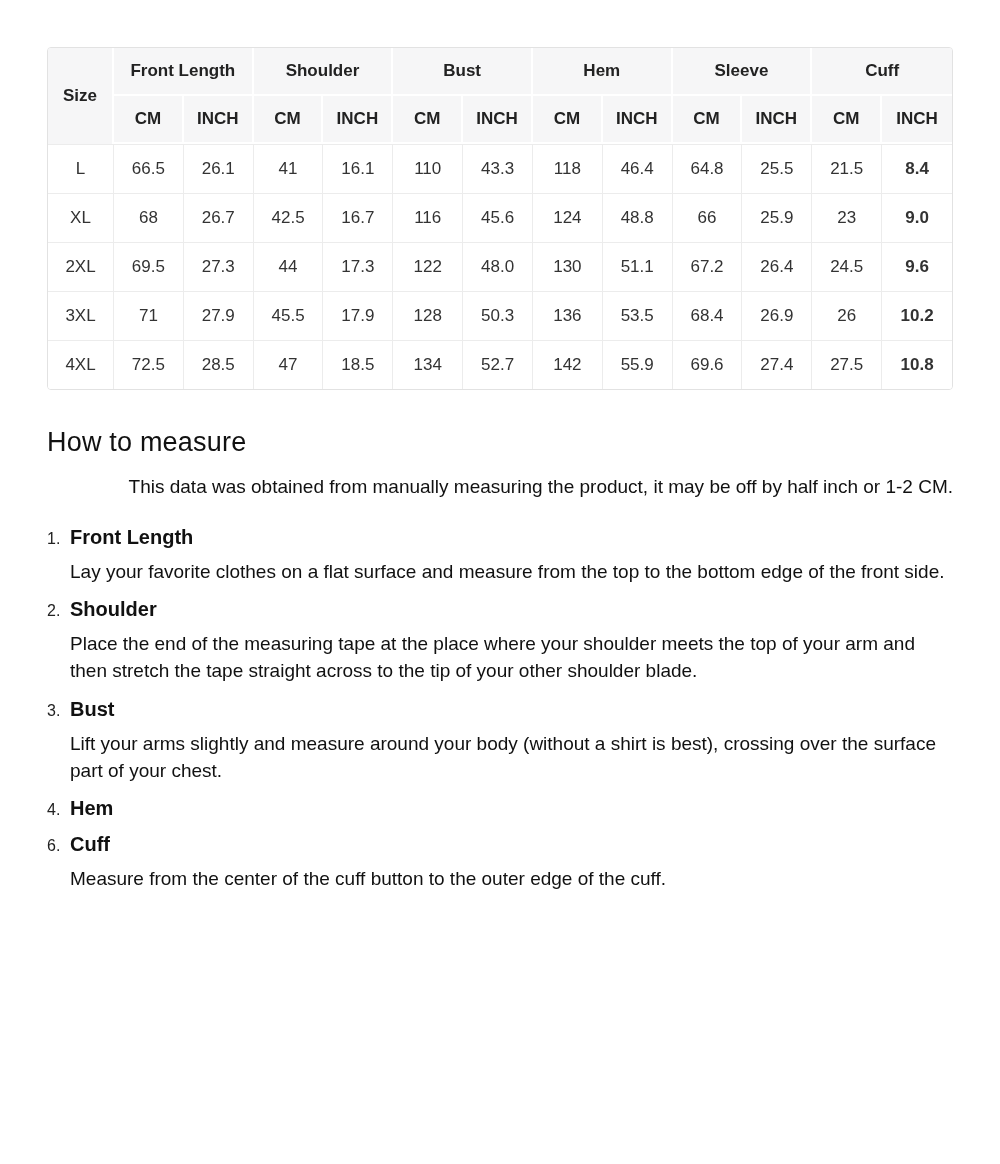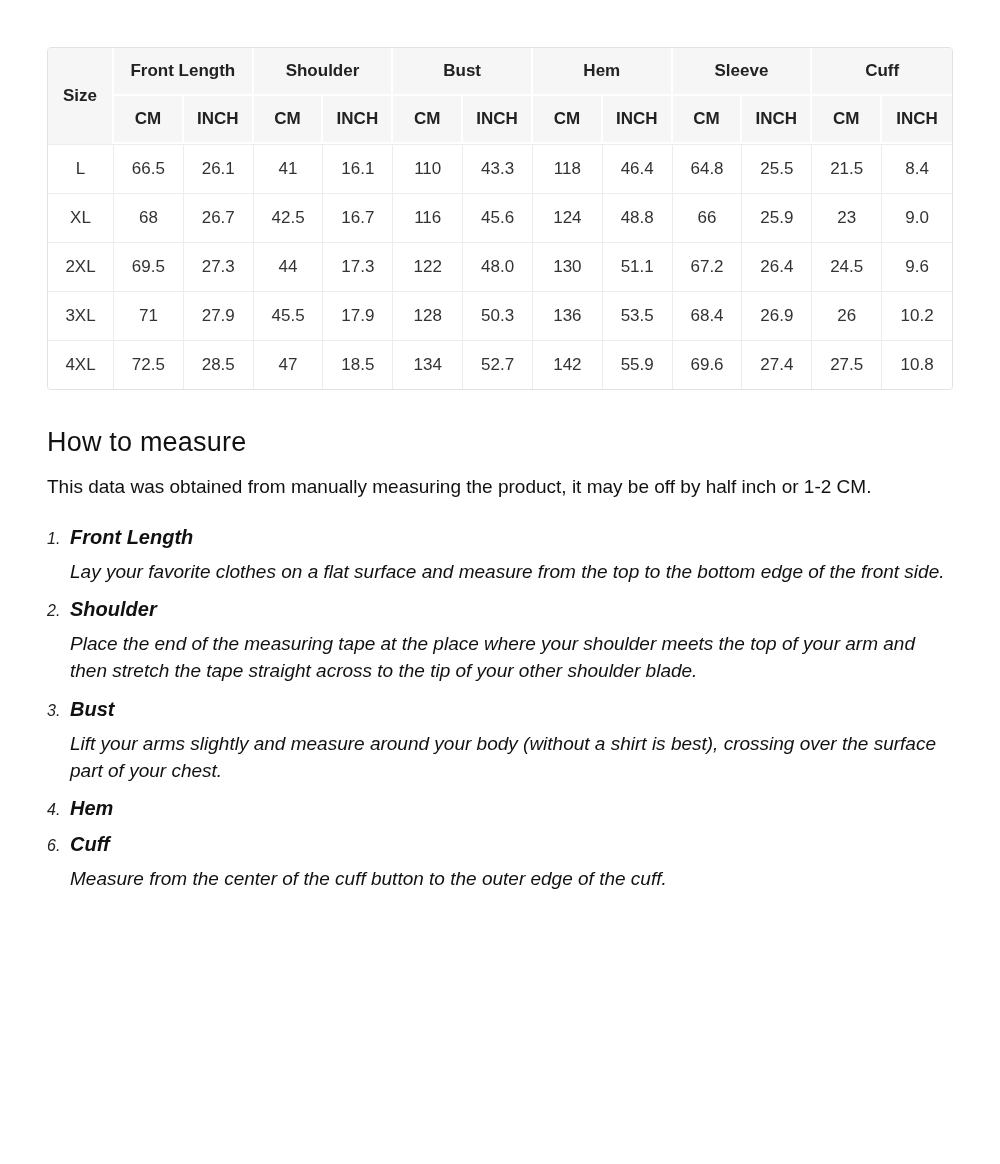--- a/index.html
+++ b/index.html
@@ -44,41 +44,41 @@
   .size-table thead tr th:last-child { border-right: none; }
   .size-table thead th.size-th { border-bottom: none; }
   .size-table tbody td {
     background: #ffffff;
     color: #333333;
     border-right: 1px solid #ececec;
     border-top: 1px solid #ececec;
     font-weight: 400;
     padding: 14px 4px;
   }
-  .size-table tbody td:last-child { border-right: none; }
+  .size-table tbody td:last-child { border-right: none; font-weight: bold; }
 
   
   .htm-title {
     font-size: 27px;
     font-weight: 400;
     color: #111111;
     margin: 37px 0 15px 0;
     letter-spacing: 0.2px;
   }
   .htm-intro {
     font-size: 19px;
     line-height: 1.43;
     color: #111111;
     margin: 0 0 26px 0;
+    text-align: right;
   }
   ol.steps {
     list-style: none;
     margin: 0;
     padding: 0;
-    font-style: italic;
   }
   ol.steps li { margin: 0 0 13px 0; }
   .step-head { margin: 0 0 9px 0; }
   .step-num {
     display: inline-block;
     width: 23px;
     font-size: 16px;
     color: #222222;
   }
   .step-term {

